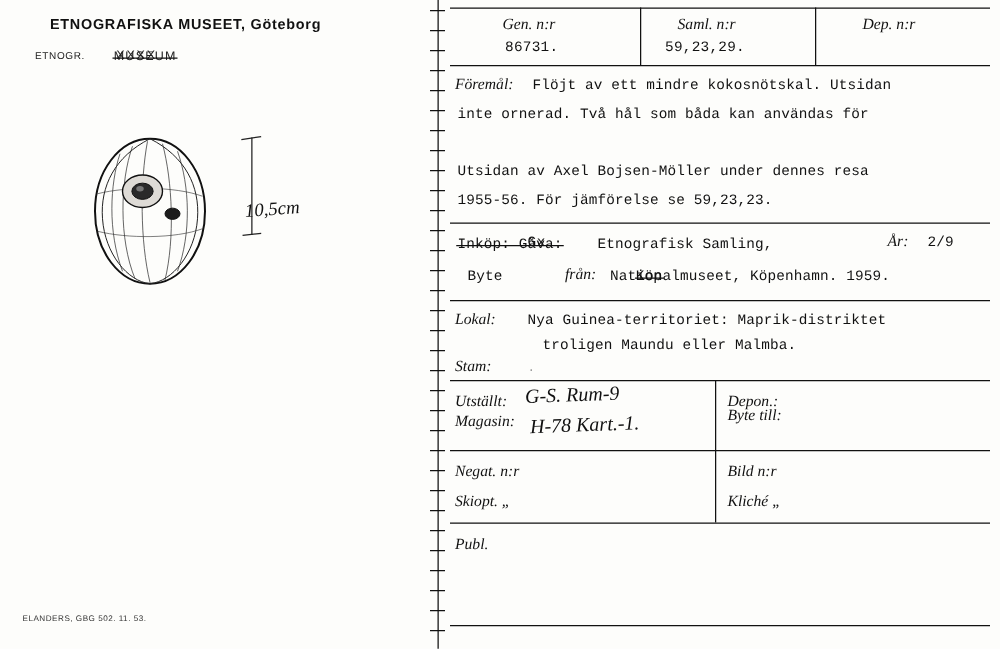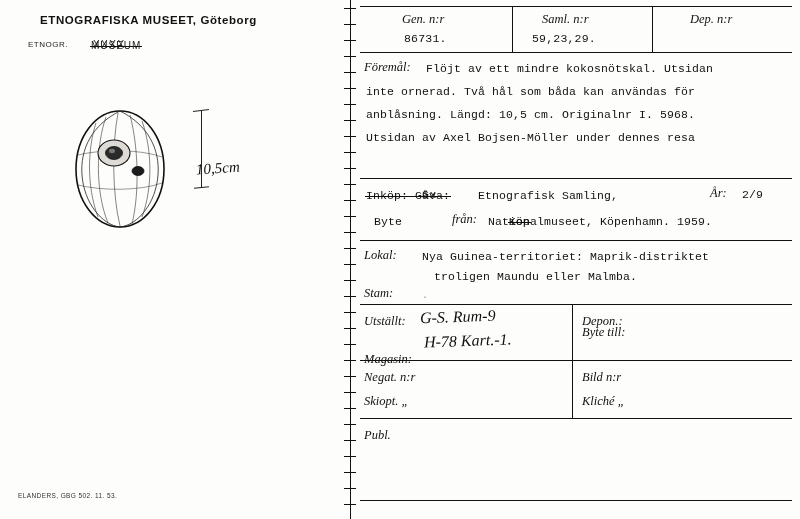--- a/index.html
+++ b/index.html
@@ -305,22 +305,22 @@
     <div class="cell-label" style="left:182px; top:6px">Saml. n:r</div>
     <div class="cell-val" style="left:172px; top:26px">59,23,29.</div>
 
     <div class="cell-label" style="left:330px; top:6px">Dep. n:r</div>
     <div class="cell-val" style="left:330px; top:26px"></div>
 
     
     <div class="cell-label" style="left:4px; top:54px">Föremål:</div>
     <div class="typed" style="left:66px; top:55px">Flöjt av ett mindre kokosnötskal. Utsidan</div>
     <div class="typed" style="left:6px; top:78px">inte ornerad. Två hål som båda kan användas för</div>
-    <div class="typed" style="left:6px; top:101px">anblåsning. Längd: 10,5 cm. Originalnr I. 5968.</div>
     <div class="typed" style="left:6px; top:124px">Utsidan av Axel Bojsen-Möller under dennes resa</div>
+    <div class="typed" style="left:6px; top:147px">1955-56. För jämförelse se 59,23,23.</div>
 
     
     <div class="typed struck" style="left:6px; top:182px">Inköp: Gåva:</div>
     <div class="typed struck-x" style="left:62px; top:181px">Gx</div>
     <div class="typed" style="left:118px; top:182px">Etnografisk Samling,</div>
     <div class="cell-label" style="left:350px; top:180px">År:</div>
     <div class="typed" style="left:382px; top:181px">2/9</div>
 
     <div class="typed" style="left:14px; top:208px">Byte</div>
     <div class="typed struck" style="left:58px; top:208px">Köp</div>
@@ -332,21 +332,21 @@
     <div class="typed" style="left:62px; top:243px">Nya Guinea-territoriet: Maprik-distriktet</div>
     <div class="typed" style="left:74px; top:263px">troligen Maundu eller Malmba.</div>
 
     <div class="cell-label" style="left:4px; top:280px">Stam:</div>
     <div class="typed faint" style="left:62px; top:282px">.</div>
 
     
     <div class="cell-label" style="left:4px; top:308px">Utställt:</div>
     <div class="hand" style="left:60px; top:302px">G-S. Rum-9</div>
 
-    <div class="cell-label" style="left:4px; top:346px">Magasin:</div>
+    <div class="cell-label" style="left:4px; top:324px">Magasin:</div>
     <div class="hand" style="left:64px; top:326px">H-78 Kart.-1.</div>
 
     <div class="cell-label" style="left:222px; top:308px">Depon.:</div>
     <div class="typed" style="left:300px; top:309px"></div>
 
     <div class="cell-label" style="left:222px; top:319px">Byte till:</div>
     <div class="typed" style="left:310px; top:333px"></div>
 
     
     <div class="cell-label" style="left:4px; top:364px">Negat. n:r</div>

